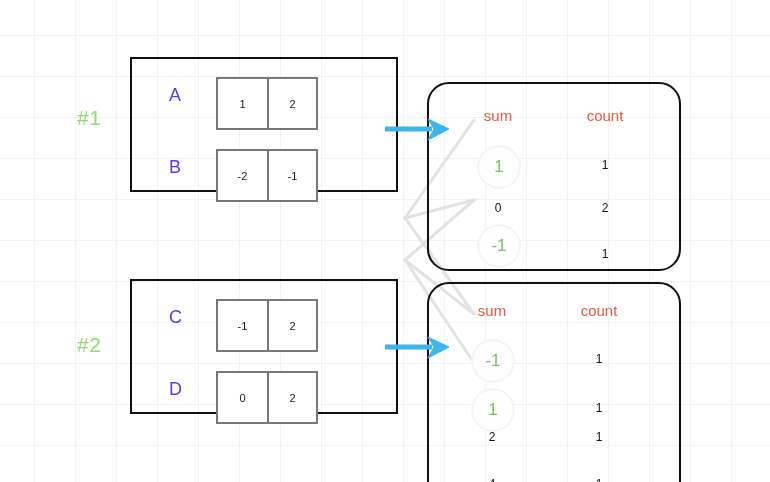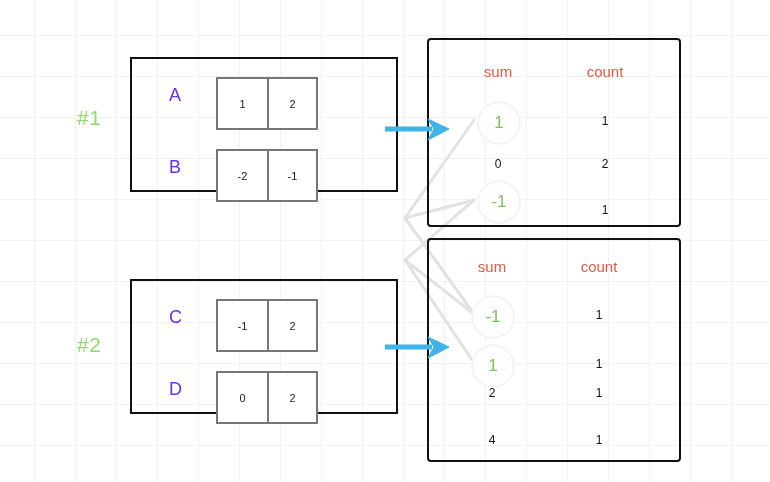--- a/index.html
+++ b/index.html
@@ -59,24 +59,25 @@
     color:#93d975;
     font-size:21px;
     font-weight:400;
     letter-spacing:.5px;
   }
 
   
   .agg-table{
     position:absolute;
     border:2px solid #111111;
-    border-radius:4px;
+    border-radius:22px;
     background:transparent;
     box-sizing:border-box;
     z-index:2;
+    margin-top:44px;
   }
   .agg-head{
     position:absolute;
     font-size:15px;
     color:#e8573d;
     font-weight:400;
     text-align:center;
   }
   .agg-val{
     position:absolute;

